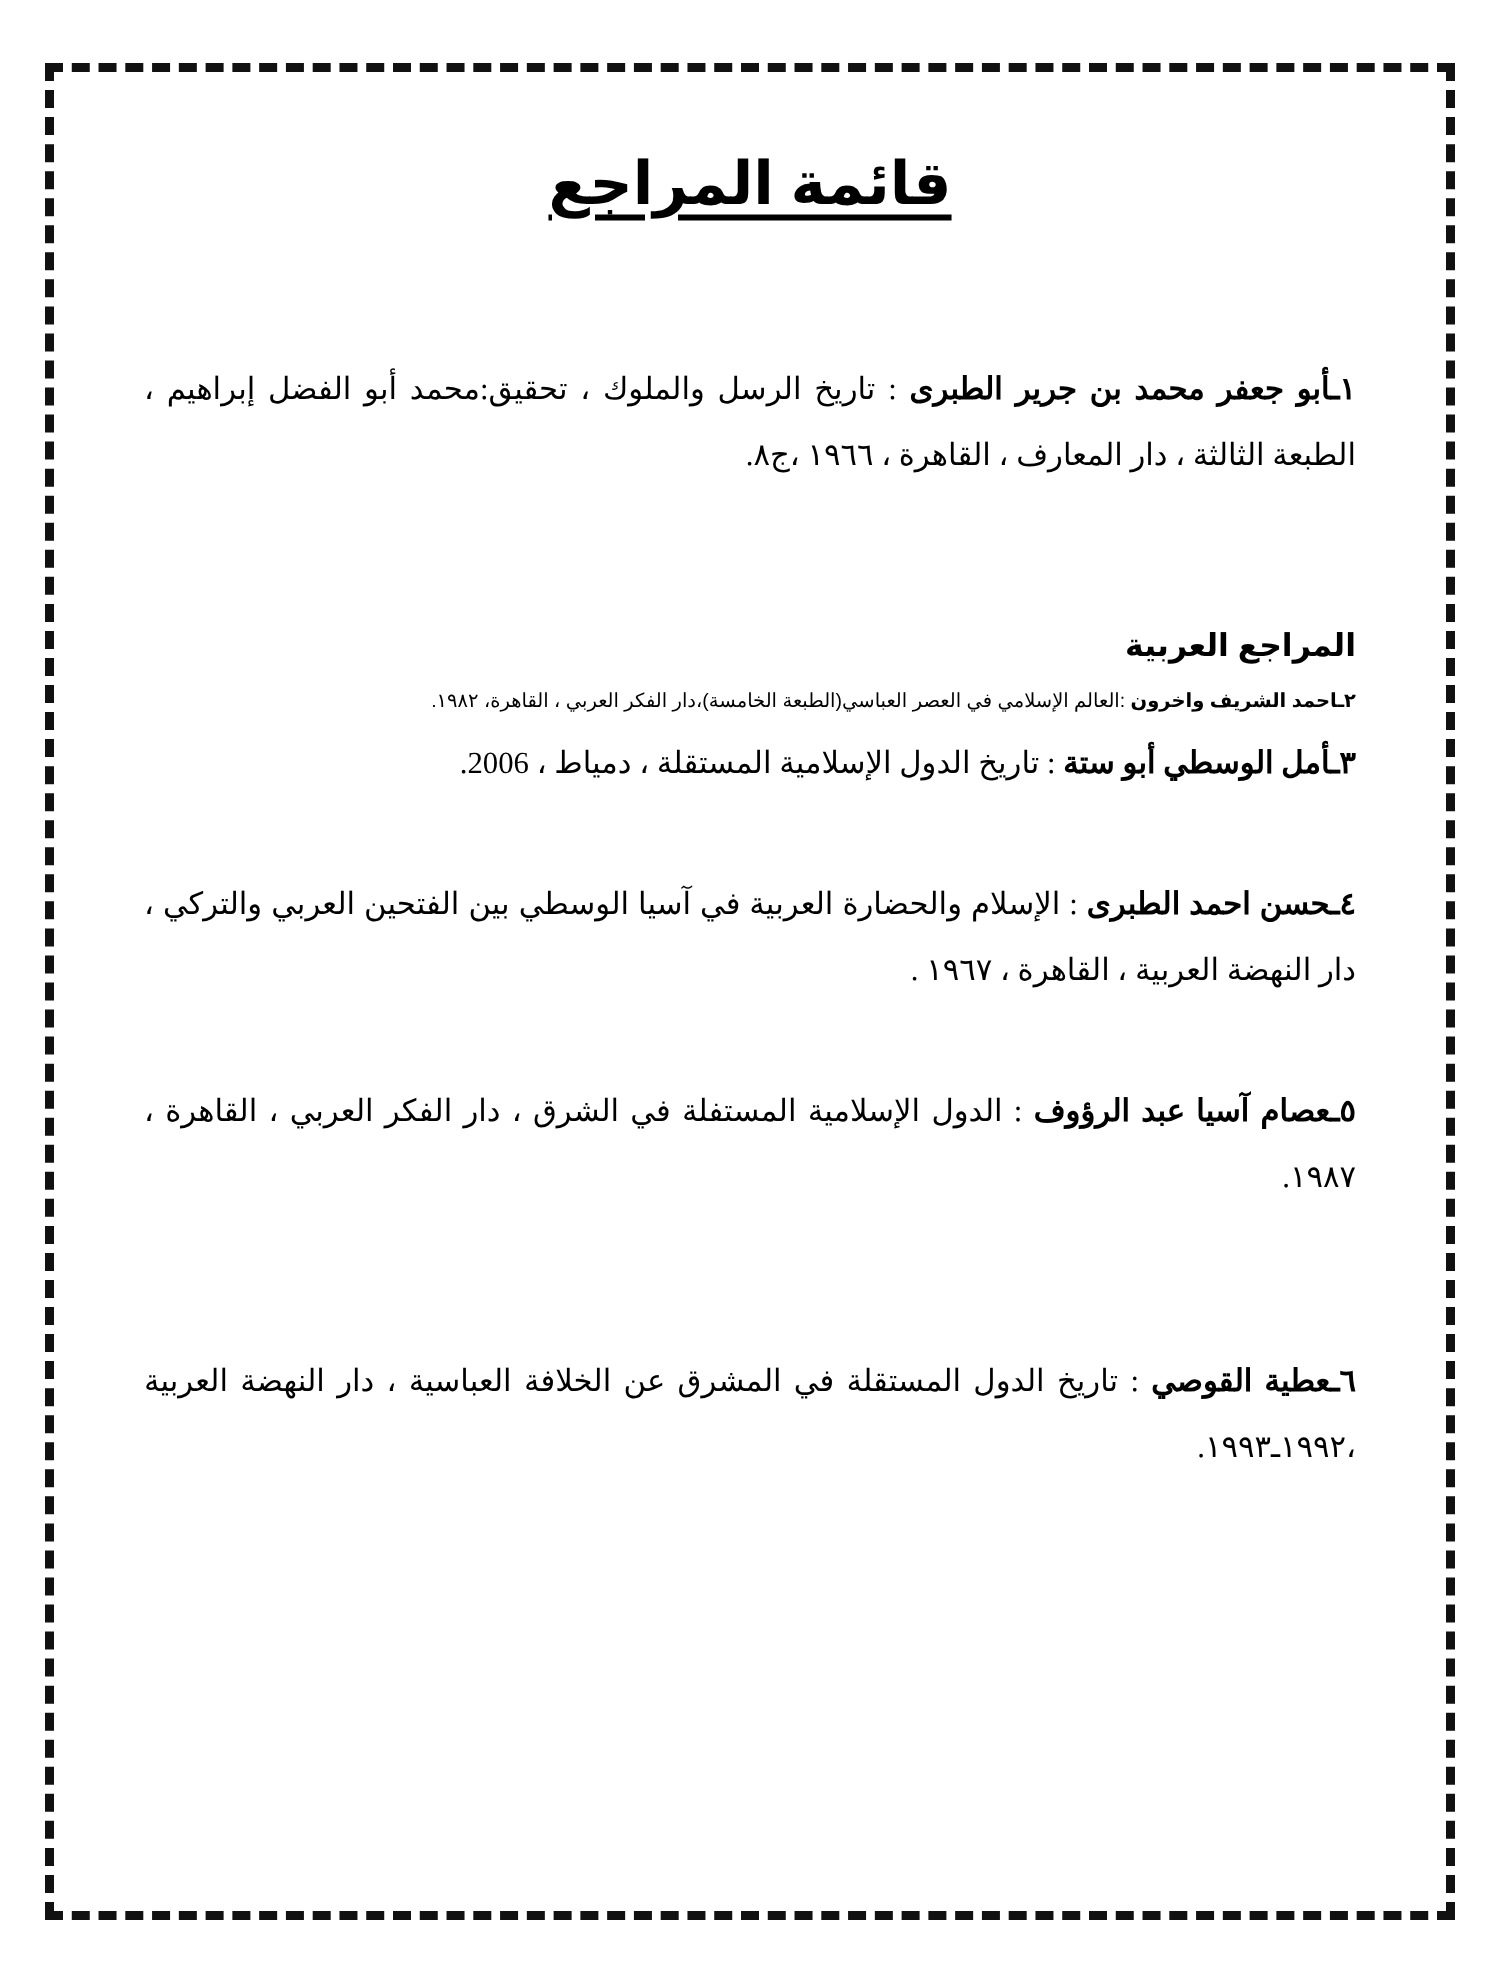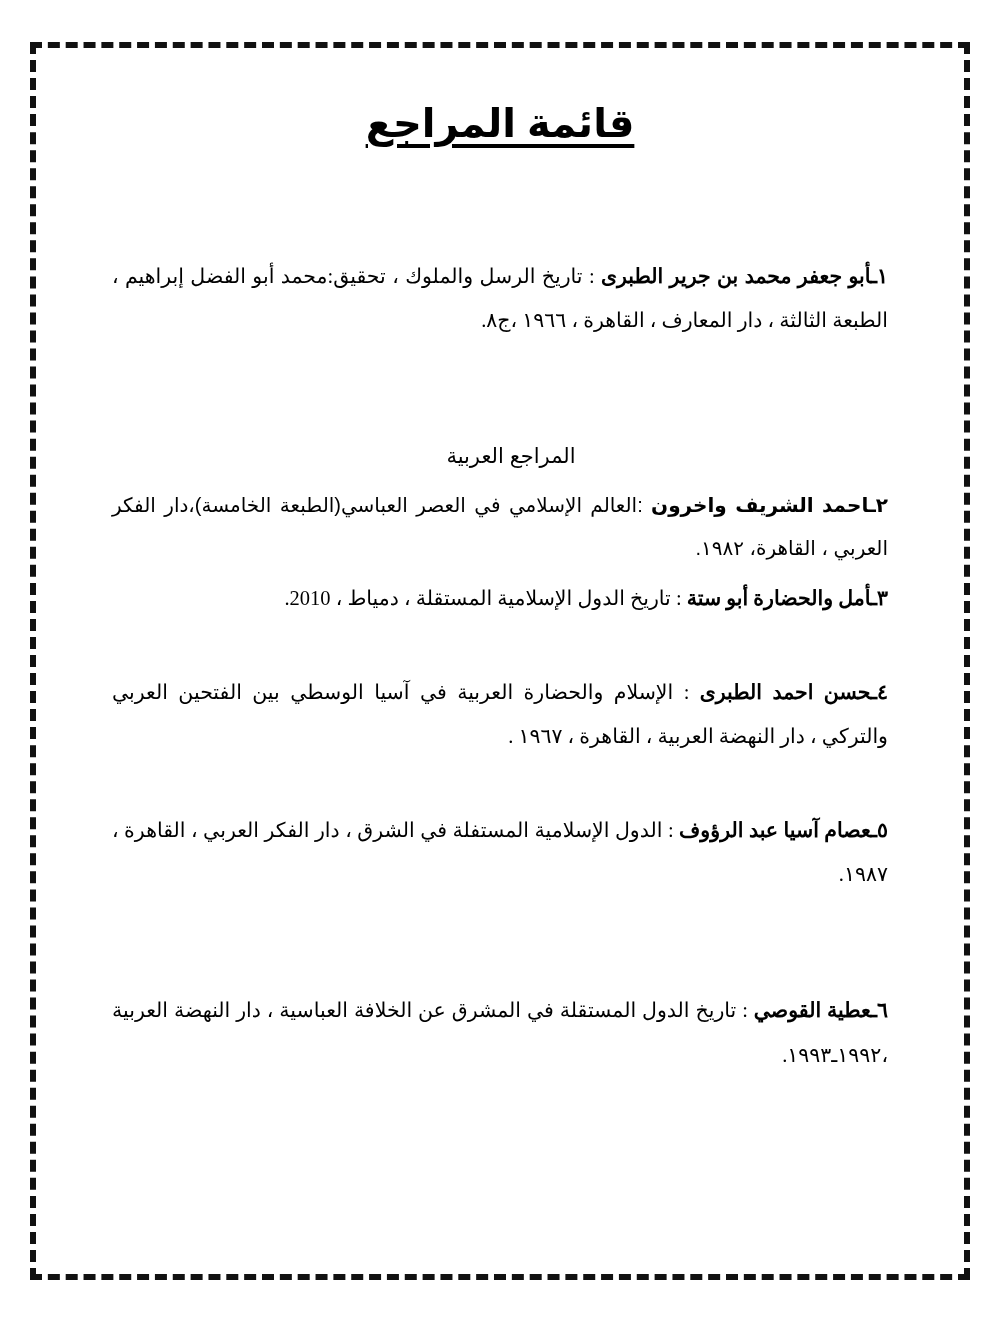--- a/index.html
+++ b/index.html
@@ -47,48 +47,48 @@
     font-weight: bold;
     font-size: 40px;
     letter-spacing: 0px;
     margin: 36px 0 0 0;
     text-decoration: underline;
     text-underline-offset: 7px;
   }
 
   .section-heading {
     font-family: "Liberation Sans", "DejaVu Sans", sans-serif;
-    font-weight: normal;
+    font-weight: bold;
     font-size: 21px;
-    text-align: center;
+    text-align: right;
     margin: 0 0 10px 16px;
     padding-left: 6px;
   }
 
   .ref-list {
-    margin: 16px;
+    margin: 0;
     padding: 0;
     list-style: none;
   }
 
   .ref {
     font-size: 20.5px;
     line-height: 2.15;
     text-align: justify;
     text-justify: inter-word;
     margin: 0 0 6px 0;
   }
 
   .ref .lead {
     font-weight: bold;
   }
 
   .ref.sans {
     font-family: "Liberation Sans", "DejaVu Sans", sans-serif;
-    font-size: 20px;
+    font-size: 13px;
   }
 
   .gap-lg { height: 86px; }
   .gap-md { height: 44px; }
   .gap-top { height: 92px; }
 </style>
 </head>
 <body>
 
 <div class="page">
@@ -111,21 +111,21 @@
 
     <h2 class="section-heading">المراجع العربية</h2>
 
     <ul class="ref-list">
 
       <li class="ref sans">
         <span class="lead">٢ـ</span><span class="lead">احمد الشريف واخرون</span><span> :العالم الإسلامي في العصر العباسي(الطبعة الخامسة)،دار الفكر العربي ، القاهرة، ١٩٨٢.</span>
       </li>
 
       <li class="ref">
-        <span class="lead">٣ـ</span><span class="lead">أمل والحضارة أبو ستة</span><span> : تاريخ الدول الإسلامية المستقلة ، دمياط ، 2010.</span>
+        <span class="lead">٣ـ</span><span class="lead">أمل الوسطي أبو ستة</span><span> : تاريخ الدول الإسلامية المستقلة ، دمياط ، 2006.</span>
       </li>
 
       <div class="gap-md"></div>
 
       <li class="ref">
         <span class="lead">٤ـ</span><span class="lead">حسن احمد الطبرى</span><span> : الإسلام والحضارة العربية في آسيا الوسطي بين الفتحين العربي والتركي ، دار النهضة العربية ، القاهرة ، ١٩٦٧ .</span>
       </li>
 
       <div class="gap-md"></div>
 

